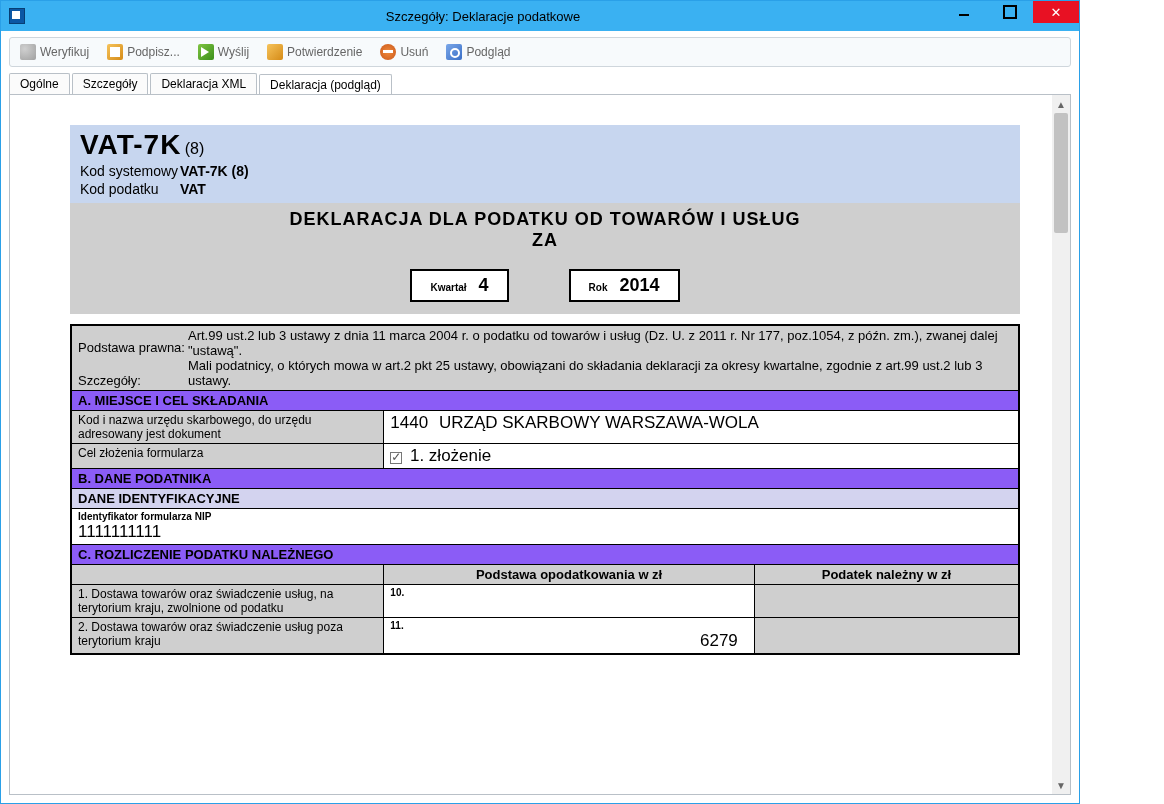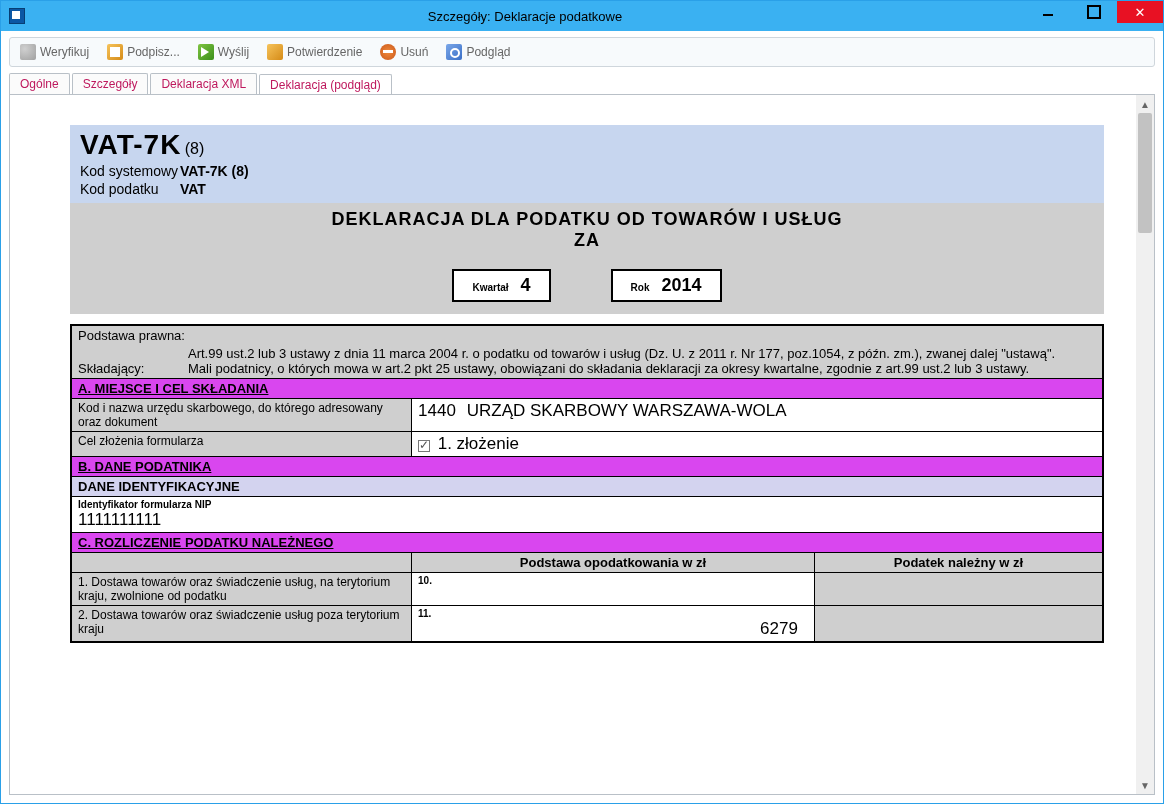--- a/index.html
+++ b/index.html
@@ -1,18 +1,18 @@
 <!DOCTYPE html>
 <html><head>
 <meta charset="utf-8">
 <style>
   * { box-sizing: border-box; }
   html, body { margin:0; padding:0; font-family: "Segoe UI", Tahoma, sans-serif; font-size:12px; color:#000; background:#fff; }
   
-  .window { width:1164px; height:804px; border:1px solid #2aa0e8; background:#fff; display:flex; flex-direction:column; }
+  .window { width:1080px; height:804px; border:1px solid #2aa0e8; background:#fff; display:flex; flex-direction:column; }
   .titlebar { height:30px; background:#3ab1f2; color:#000; display:flex; align-items:center; position:relative; }
   .titlebar .app-icon { width:16px; height:16px; margin-left:8px; background:#0b57a4; border:1px solid #073e74; position:relative; }
   .titlebar .app-icon::after { content:""; position:absolute; left:2px; top:2px; width:8px; height:8px; background:#fff; }
   .titlebar .title { flex:1; text-align:center; font-size:13px; color:#000; }
   .titlebar .winbtns { display:flex; height:100%; }
   .titlebar .winbtn { width:46px; height:22px; display:flex; align-items:center; justify-content:center; font-size:14px; color:#000; }
   .titlebar .winbtn.min::before { content:""; width:10px; height:2px; background:#000; margin-top:6px; }
   .titlebar .winbtn.max::before { content:""; width:10px; height:10px; border:2px solid #000; }
   .titlebar .winbtn.close { background:#e81123; color:#fff; width:46px; height:22px; }
   .titlebar .winbtn.close::before { content:"✕"; font-size:13px; }
@@ -26,21 +26,21 @@
   .ticon.sign::after { content:""; position:absolute; inset:3px; background:#fff; }
   .ticon.send { background:linear-gradient(135deg,#7fc442,#3a8f1a); border-radius:2px; position:relative; }
   .ticon.send::after { content:""; position:absolute; left:3px; top:3px; width:0; height:0; border-left:8px solid #fff; border-top:5px solid transparent; border-bottom:5px solid transparent; }
   .ticon.confirm { background:linear-gradient(135deg,#f6c35b,#d58b17); border-radius:2px; }
   .ticon.delete { background:radial-gradient(circle,#f08a3c,#c9571a); border-radius:50%; position:relative; }
   .ticon.delete::after { content:""; position:absolute; left:3px; top:6px; width:10px; height:3px; background:#fff; }
   .ticon.preview { background:linear-gradient(135deg,#7aa7e9,#3a6fc7); border-radius:2px; position:relative; }
   .ticon.preview::after { content:""; position:absolute; left:4px; top:4px; width:6px; height:6px; border:2px solid #fff; border-radius:50%; }
   
   .tabs { display:flex; margin:6px 8px 0 8px; }
-  .tab { border:1px solid #b9c0c7; border-bottom:none; padding:3px 10px; background:#fbfbfb; margin-right:2px; border-radius:2px 2px 0 0; color:#be185d; }
+  .tab { border:1px solid #b9c0c7; border-bottom:none; padding:3px 10px; background:#fbfbfb; margin-right:2px; border-radius:2px 2px 0 0; color:#000000; }
   .tab.active { background:#fff; position:relative; top:1px; }
   
   .content-frame { flex:1; margin:0 8px 8px 8px; border:1px solid #b9c0c7; background:#fff; position:relative; overflow:hidden; }
   .doc-scroll { position:absolute; inset:0; overflow:hidden; }
   .doc-page { margin:30px 50px 0 60px; }
   
   .hdr-block { background:#c7d6ef; padding:4px 10px 6px 10px; }
   .hdr-title { font-size:28px; font-weight:900; letter-spacing:1px; }
   .hdr-sub { font-size:16px; }
   .hdr-row { display:flex; font-size:14px; margin-top:2px; }
@@ -49,21 +49,21 @@
   .grey-block { background:#cfcfcf; padding:6px 10px 12px 10px; text-align:center; position:relative; }
   .decl-title { font-size:18px; font-weight:900; letter-spacing:1px; }
   .period-row { display:flex; justify-content:center; gap:60px; margin-top:18px; }
   .period-box { border:2px solid #000; background:#fff; padding:4px 18px; font-size:12px; display:flex; align-items:baseline; gap:12px; }
   .period-box .plab { font-weight:bold; font-size:10px; }
   .period-box .pval { font-weight:900; font-size:18px; }
   
   .form-table { border:2px solid #000; margin-top:10px; border-collapse:collapse; width:100%; }
   .form-table td, .form-table th { border:1px solid #000; padding:2px 6px; vertical-align:top; font-size:13px; }
   .greycell { background:#cfcfcf; }
-  .lilac { background:#d946ef; font-weight:900; font-size:15px; padding:3px 6px;text-decoration:underline; }
+  .lilac { background:#8b5cf6; font-weight:900; font-size:15px; padding:3px 6px; }
   .subhead { background:#d3d3ef; font-weight:bold; font-size:14px; }
   .tiny { font-size:10px; font-weight:bold; }
   .bigval { font-size:17px; }
   .boxnum { font-size:10px; font-weight:bold; }
   .rightnum { text-align:right; font-size:17px; padding-right:10px; }
   .chk { display:inline-block; width:12px; height:12px; border:1px solid #777; margin-right:4px; position:relative; vertical-align:middle; }
   .chk.on::after { content:"✓"; position:absolute; left:0; top:-3px; font-size:12px; color:#555; }
   
   .vscroll { position:absolute; right:0; top:0; bottom:0; width:18px; background:#f0f0f0; display:flex; flex-direction:column; align-items:center; }
   .vscroll .arrow { width:100%; height:18px; display:flex; align-items:center; justify-content:center; color:#666; font-size:10px; }
@@ -153,34 +153,34 @@
           </div>
         </div>
 
         <table class="form-table">
           <tbody>
               <tr>
             <td class="greycell" colspan="4">
               <div style="display:flex;align-items:flex-end;">
                 <div style="width:110px;">
                   <div>Podstawa prawna:</div>
-                  <div style="margin-top:18px;">Składający:</div>
+                  <div style="margin-top:18px;">Szczegóły:</div>
                 </div>
                 <div style="flex:1;">
                   <div>Art.99 ust.2 lub 3 ustawy z dnia 11 marca 2004 r. o podatku od towarów i usług (Dz. U. z 2011 r. Nr 177, poz.1054, z późn. zm.), zwanej dalej "ustawą".</div>
                   <div>Mali podatnicy, o których mowa w art.2 pkt 25 ustawy, obowiązani do składania deklaracji za okresy kwartalne, zgodnie z art.99 ust.2 lub 3 ustawy.</div>
                 </div>
               </div>
             </td>
           </tr>
           <tr>
                 <td class="lilac" colspan="4">A. MIEJSCE I CEL SKŁADANIA</td>
               </tr>
           <tr>
-            <td class="greycell" style="width:33%; font-size:12px;">Kod i nazwa urzędu skarbowego, do którego adresowany oraz dokument</td>
+            <td class="greycell" style="width:33%; font-size:12px;">Kod i nazwa urzędu skarbowego, do urzędu adresowany jest dokument</td>
             <td colspan="3">
               <span class="bigval" style="font-weight:normal;">1440</span>
               &nbsp;
               <span class="bigval">URZĄD SKARBOWY WARSZAWA-WOLA</span>
             </td>
           </tr>
           <tr>
             <td class="greycell" style="font-size:12px;">Cel złożenia formularza</td>
             <td colspan="3">
               <span class="chk on"></span>

